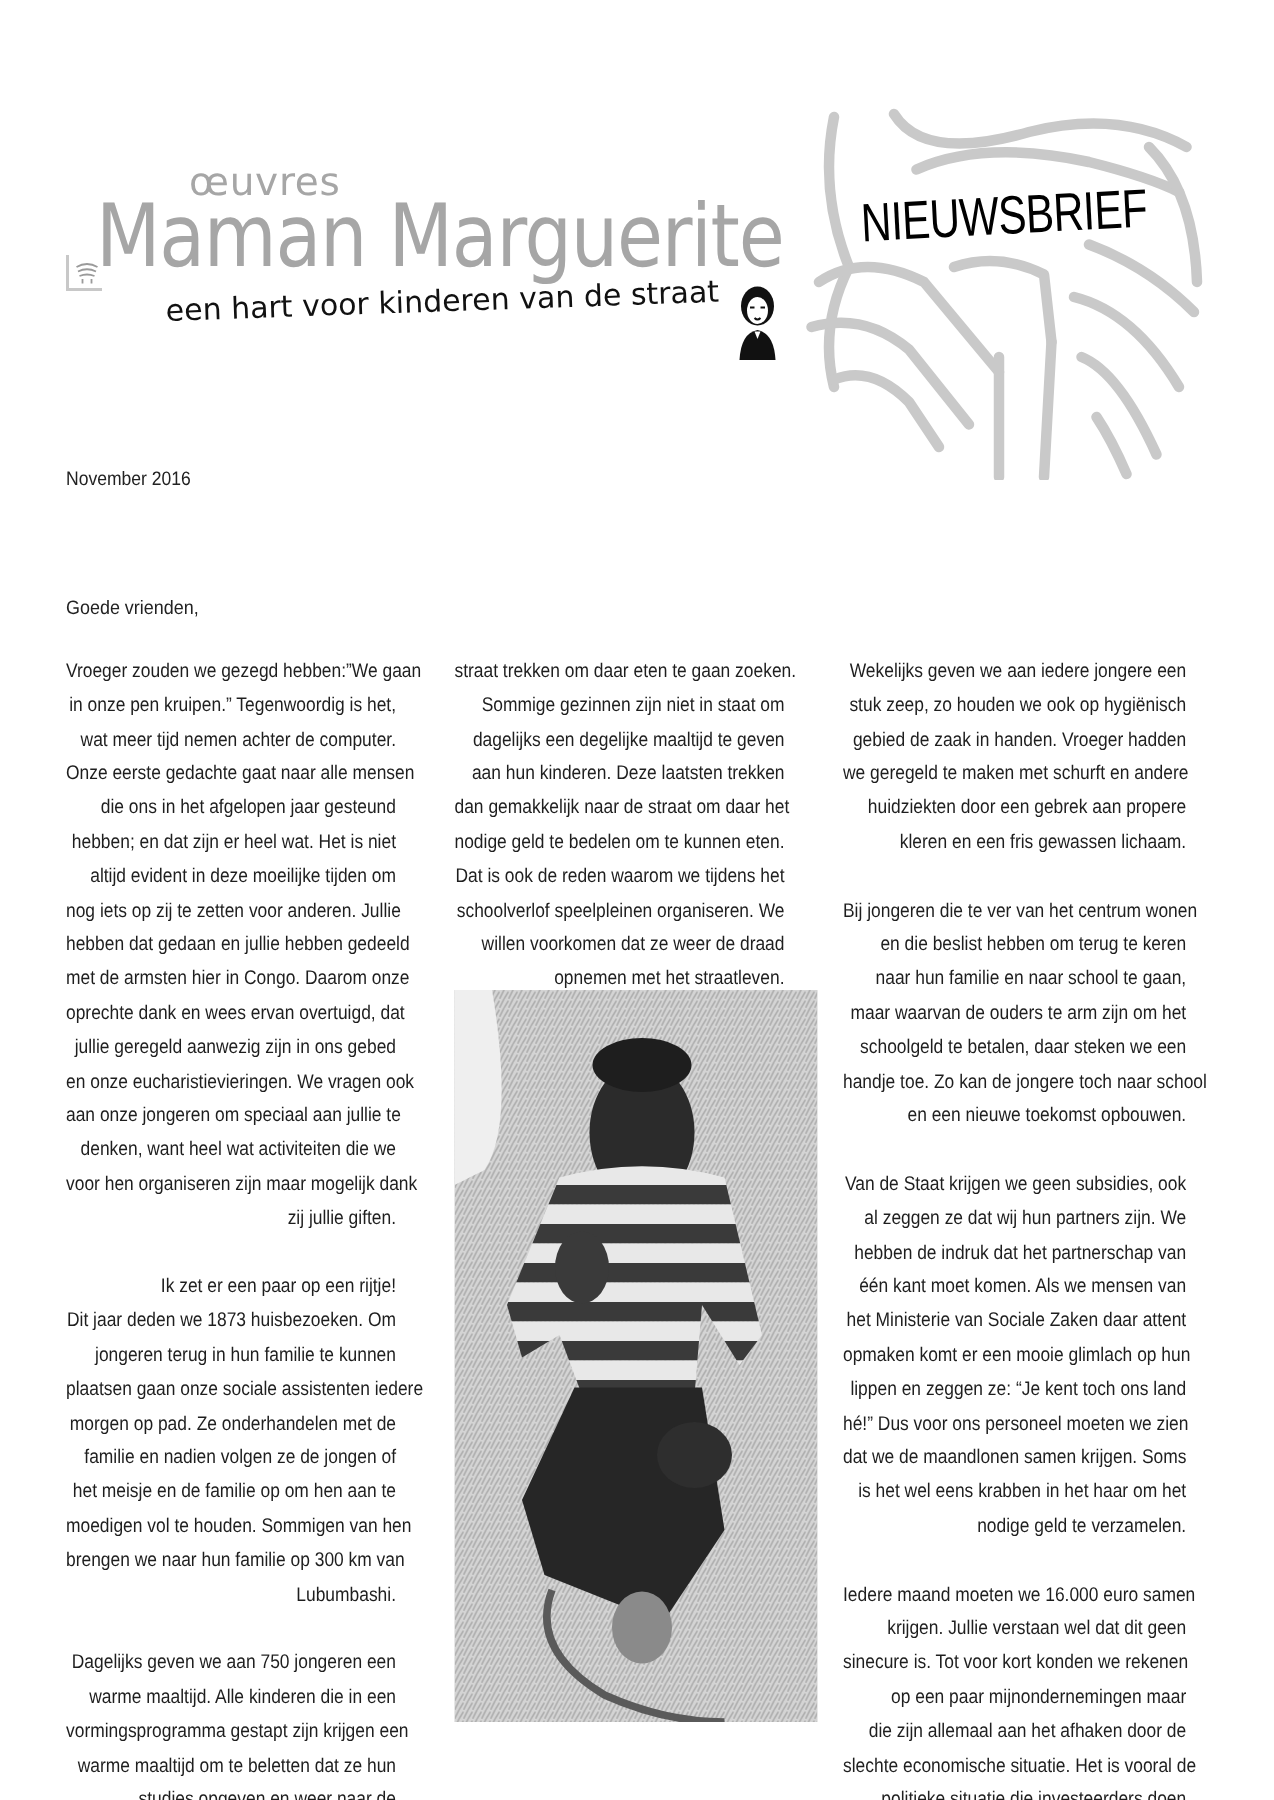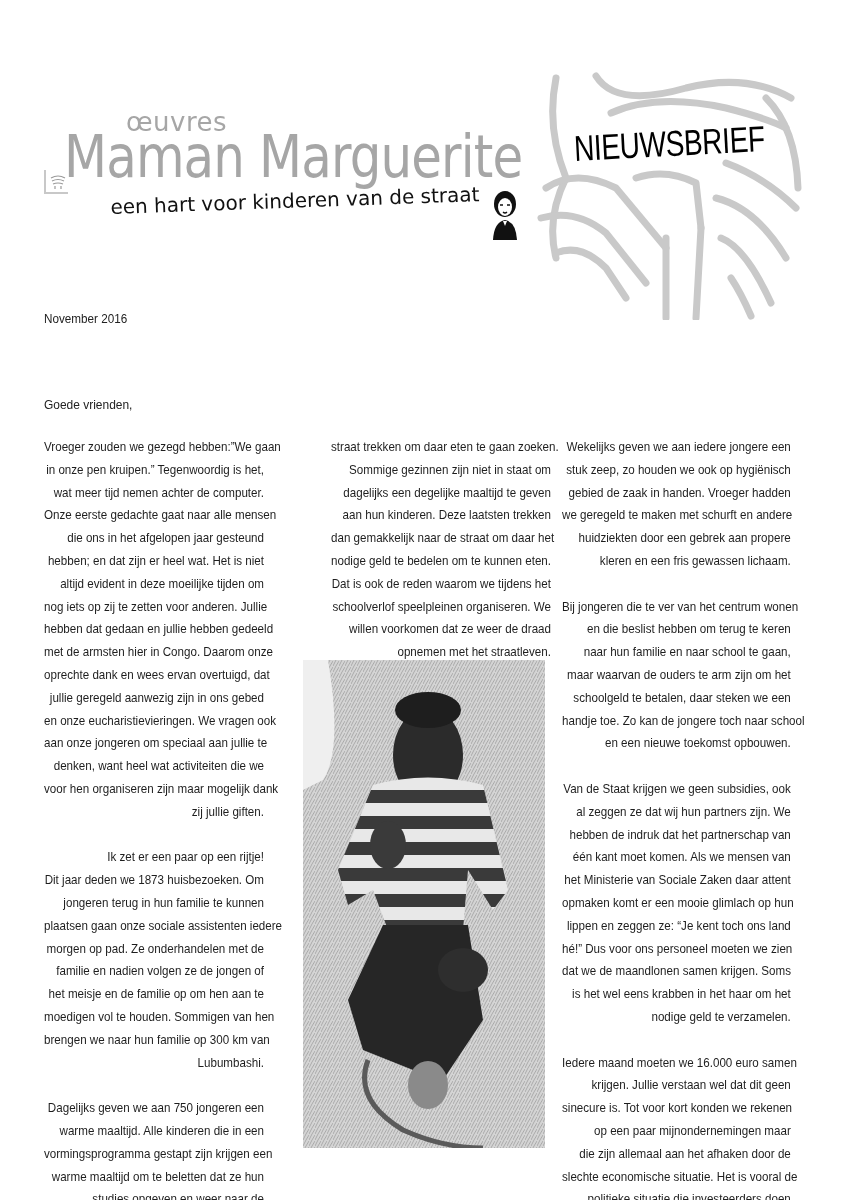--- a/index.html
+++ b/index.html
@@ -15,21 +15,21 @@
   .portrait { position: absolute; left: 490px; top: 188px; width: 30px; height: 52px; }
   .nieuwsbrief { position: absolute; left: 573px; top: 128px; font-family: "Liberation Sans Narrow", "Liberation Sans", sans-serif; font-size: 36px; color: #000; transform: rotate(-3deg) scaleX(0.78); transform-origin: left top; letter-spacing: -0.5px; }
 
   .date { position: absolute; left: 44px; top: 311px; font-size: 13px; color: #222; transform: scaleX(0.9); transform-origin: left top; }
   .greeting { position: absolute; left: 44px; top: 397px; font-size: 13px; color: #222; transform: scaleX(0.92); transform-origin: left top; }
 
   .col { position: absolute; top: 0; font-size: 13.2px; line-height: 22.8px; color: #1e1e1e; }
   .col p { margin: 0 0 22.8px 0; white-space: pre-line; text-align: right; }
   .col .line { display: block; white-space: nowrap; transform: scaleX(0.88); transform-origin: left center; }
   .col-1 { left: 44px; top: 436px; width: 250px; }
-  .col-2 { left: 303px; top: 436px; width: 250px; margin-left: 28px; }
+  .col-2 { left: 303px; top: 436px; width: 250px; }
   .col-3 { left: 562px; top: 436px; width: 260px; }
 
   .photo { position: absolute; left: 303px; top: 660px; width: 242px; height: 488px; overflow: hidden; background: #d9d9d9; }
 </style>
 </head>
 <body>
 
 <div class="header">
 
   <svg class="hands-bg" viewBox="0 0 270 252" fill="none" stroke="#c9c9c9" stroke-width="7" stroke-linecap="round" stroke-linejoin="round">

